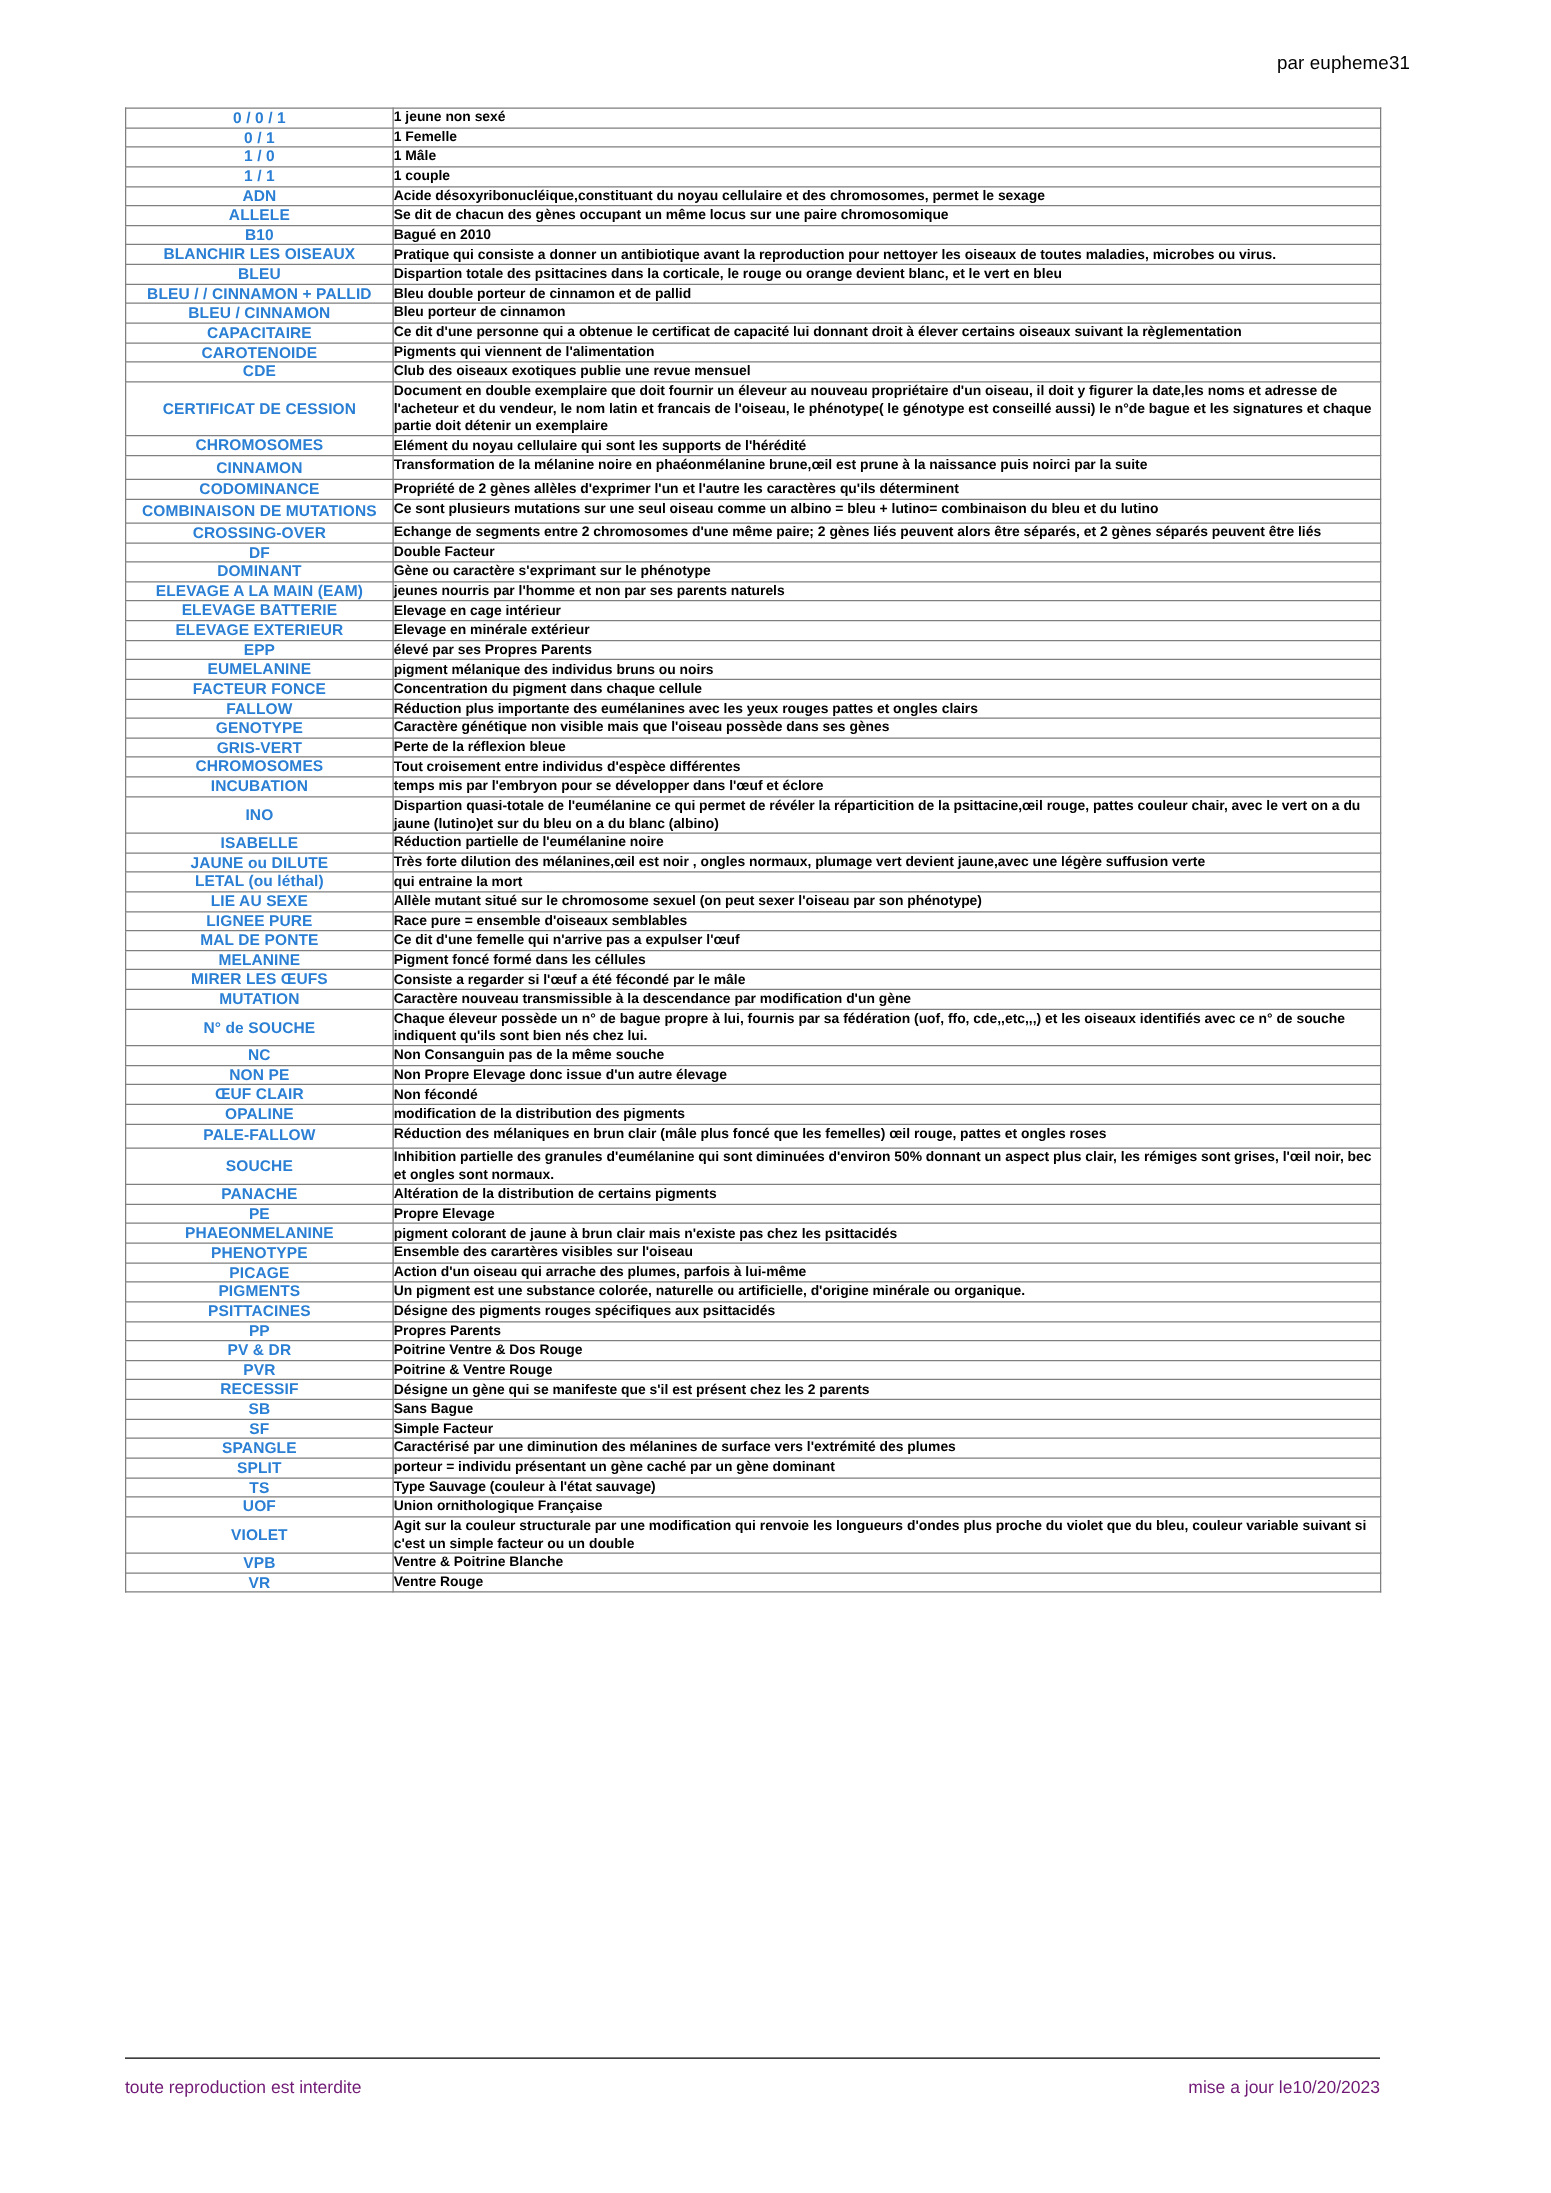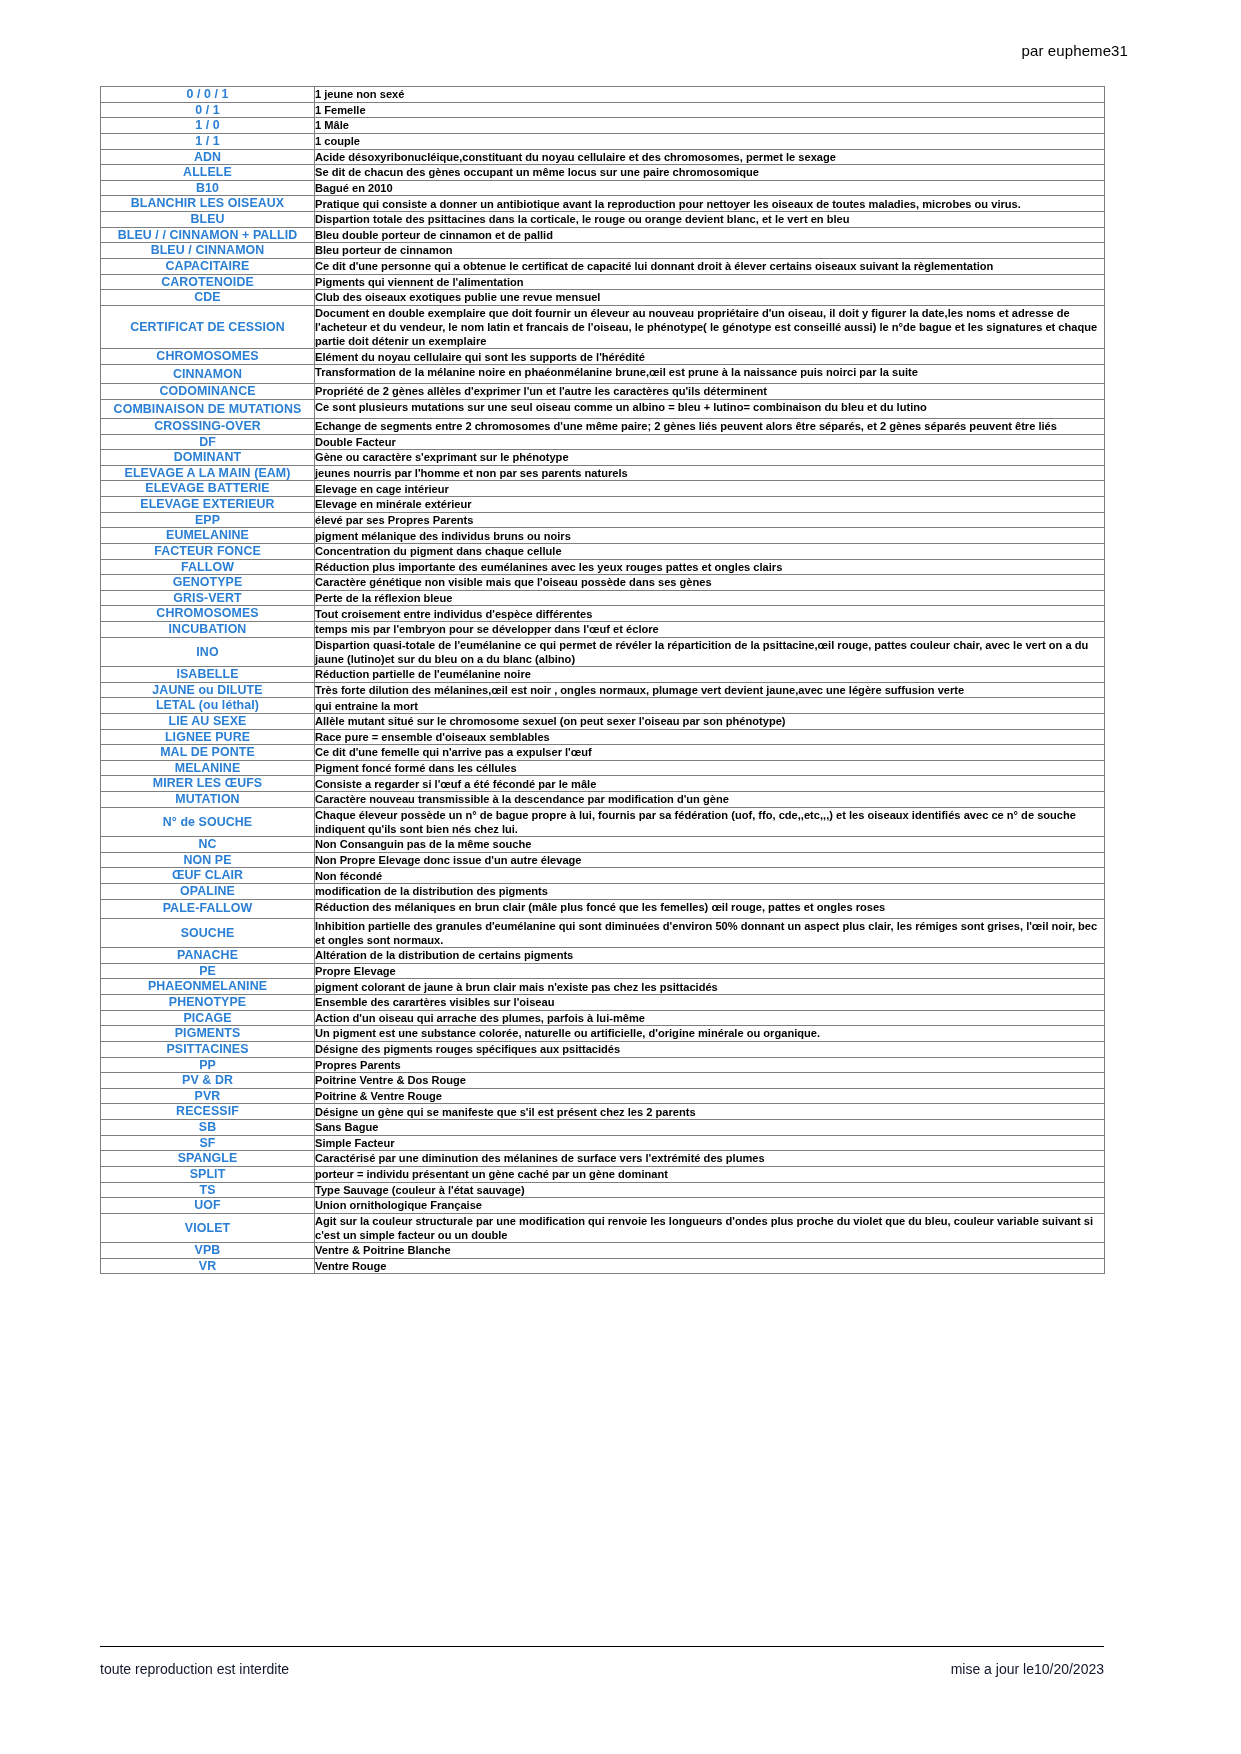--- a/index.html
+++ b/index.html
@@ -93,21 +93,21 @@
     width: 1004px;
     margin: 0 0 0 100px;
     display: flex;
     justify-content: space-between;
     align-items: center;
     padding-top: 14px;
     box-sizing: border-box;
   }
   .footer-left, .footer-right {
     font-size: 14px;
-    color: #0f172a;
+    color: #701a75;
     white-space: nowrap;
   }
 </style>
 </head>
 <body>
 
 <div class="page">
 
   <div class="page-header">
     <div class="author-note">par eupheme31</div>

